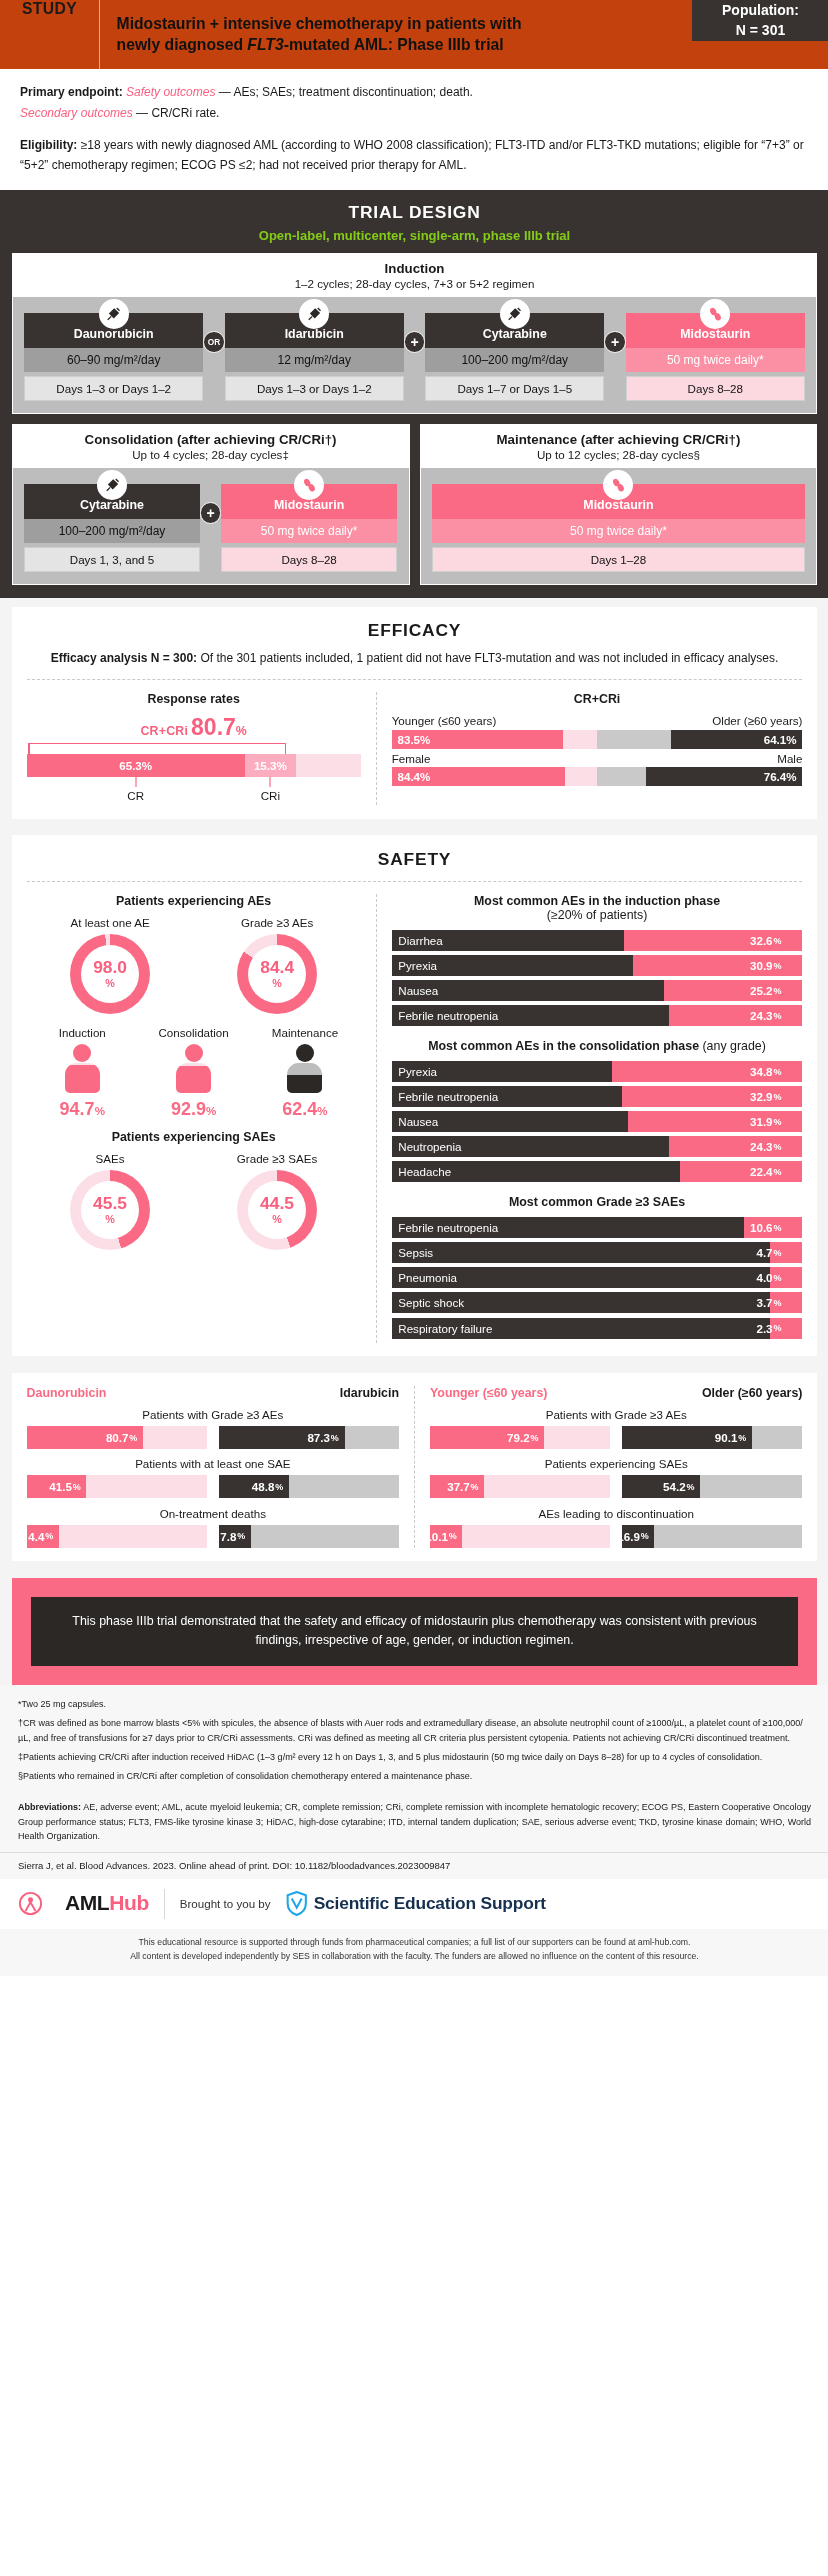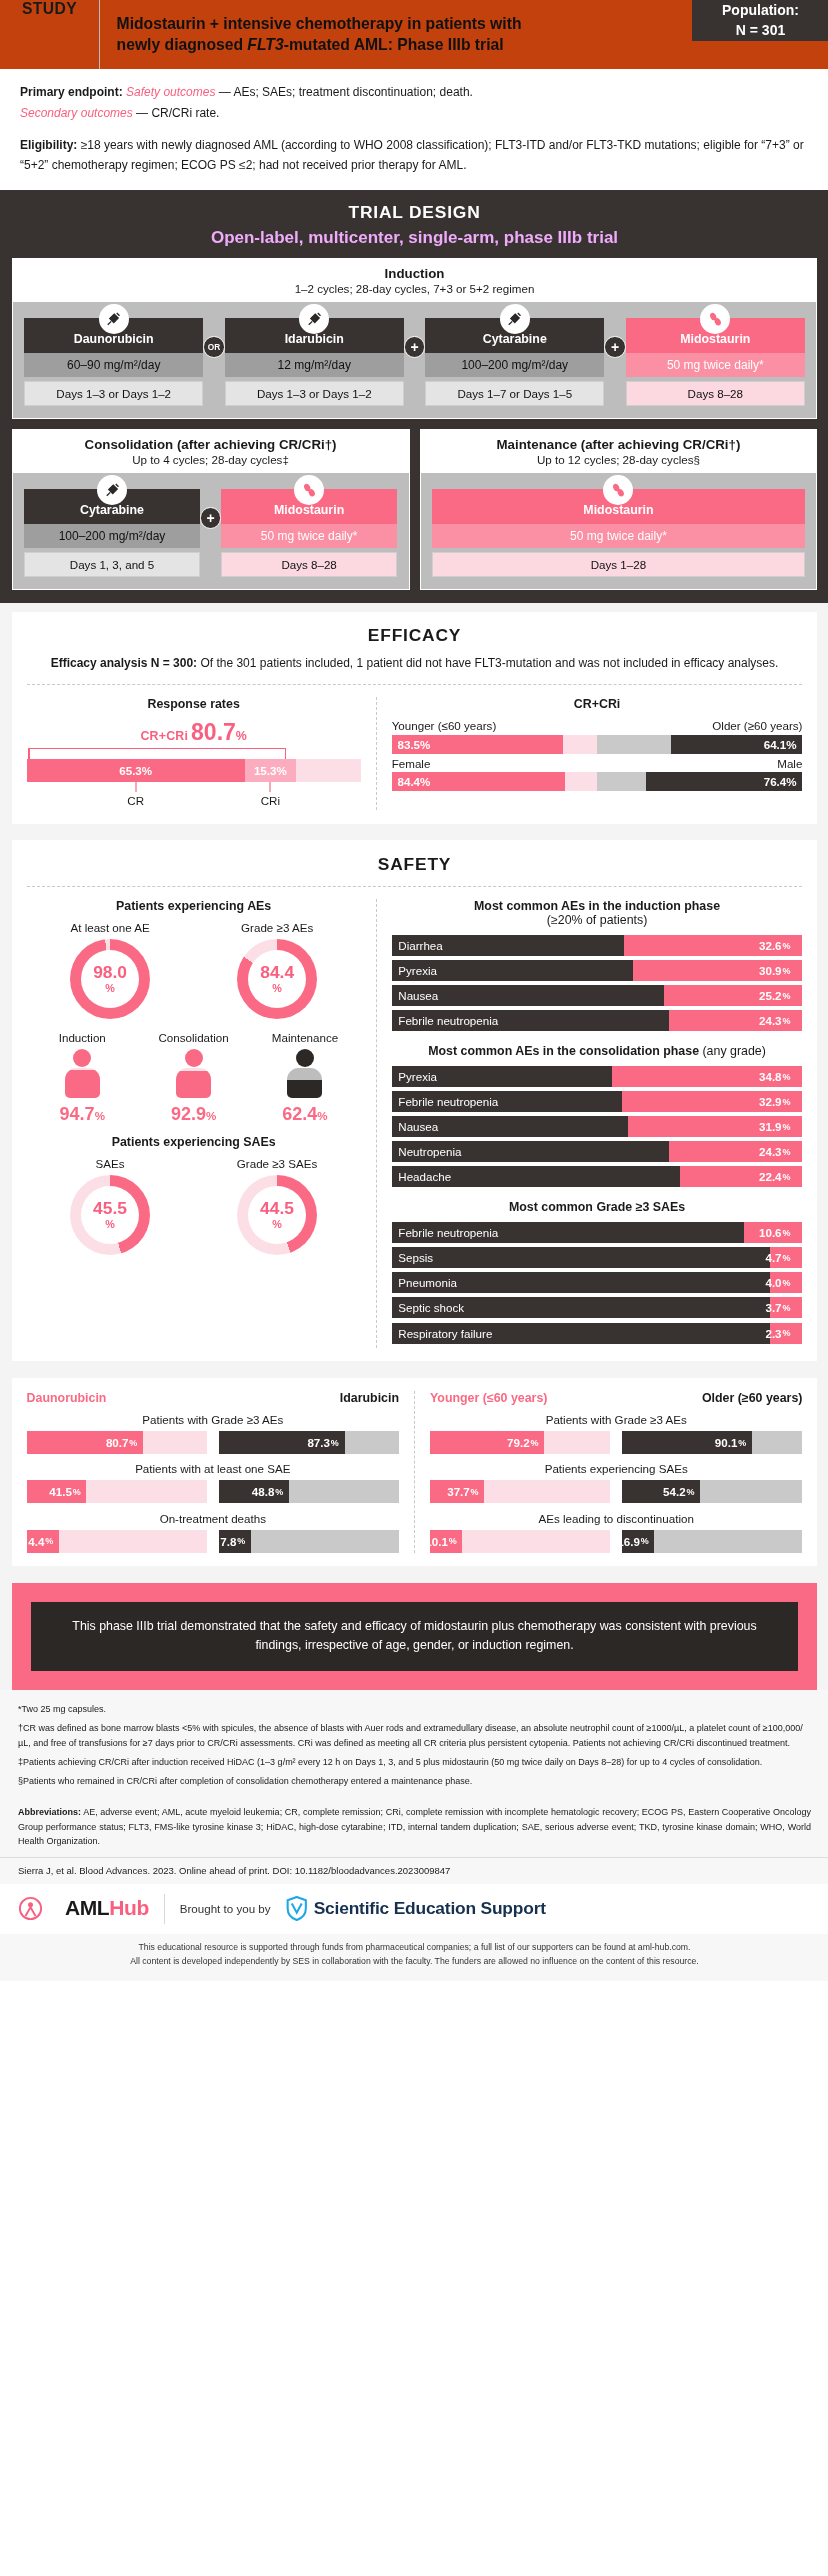--- a/index.html
+++ b/index.html
@@ -28,21 +28,21 @@
 
   
   .endpoints { background: #fff; padding: 13.3px 20px 6.6px 20px; font-size: 12px; line-height: 1.7; }
   .endpoints b { font-weight: bold; }
   .pink-ital { color: #f9607f; font-style: italic; }
   .eligibility { background: #fff; padding: 5px 12px 15px 20px; font-size: 12px; line-height: 1.7; }
 
   
   .trial-design { background: #383331; padding: 11.6px 11.6px 13.3px 11.6px; }
   .td-title { color: #fff; text-align: center; font-size: 17.4px; font-weight: bold; letter-spacing: 0.8px; }
-  .td-sub { color: #f0abfc; text-align: center; font-size: 17px; font-weight: bold; margin-top: 5px; margin-bottom: 10px; }
+  .td-sub { color: #84cc16; text-align: center; font-size: 13px; font-weight: bold; margin-top: 5px; margin-bottom: 10px; }
 
   .phase-card { background: #fff; border: 1.7px solid #fff; }
   .phase-head { background: #fff; text-align: center; padding: 6.6px 3.3px 6.6px 3.3px; }
   .phase-head h3 { font-size: 13.3px; font-weight: bold; }
   .phase-head p { font-size: 11.6px; margin-top: 1.7px; }
   .phase-body { background: #bdbdbd; padding: 16.6px 11.6px 11.6px 11.6px; display: flex; align-items: flex-start; justify-content: center; gap: 0; }
 
   .drug { width: 100%; position: relative; }
   .drug-name { background: #383331; color: #fff; text-align: center; font-weight: bold; font-size: 12.4px; padding: 13.3px 3.3px 7.5px 3.3px; }
   .drug-name.pink { background: #fb6a84; }
@@ -131,21 +131,21 @@
   .person { width: 43px; height: 50px; margin: 0 auto; position: relative; }
   .person .head { width: 18px; height: 18px; border-radius: 50%; margin: 0 auto; }
   .person .body { width: 35px; height: 30px; margin: 1.7px auto 0; border-radius: 11.6px 11.6px 5px 5px; position: relative; overflow: hidden; }
   .person .fillpart { position: absolute; left: 0; right: 0; bottom: 0; }
   .person-val { font-size: 18px; font-weight: bold; color: #f9607f; margin-top: 5px; }
   .person-val .sm { font-size: 11.6px; }
 
   
   .ae-row { display: flex; height: 21px; margin-bottom: 4.1px; width: 100%; }
   .ae-name { background: #383331; color: #fff; font-size: 11.6px; display: flex; align-items: center; padding-left: 6.6px; }
-  .ae-val { background: #fb6a84; color: #fff; font-weight: bold; font-size: 11.6px; display: flex; align-items: center; justify-content: flex-end; padding-right: 12px; }
+  .ae-val { background: #fb6a84; color: #fff; font-weight: bold; font-size: 11.6px; display: flex; align-items: center; justify-content: flex-end; padding-right: 21px; }
   .ae-val .pct { font-size: 9px; margin-left: 0.8px; }
 
   
   .cmp-head { display: flex; justify-content: space-between; font-weight: bold; font-size: 12.4px; margin-bottom: 6.6px; }
   .cmp-head .pinkname { color: #fb6a84; }
   .cmp-sub { text-align: center; font-size: 11.6px; margin: 8.3px 0 5px; }
   .cmp-bars { display: flex; gap: 11.6px; }
   .cmp-bars > div { flex: 1; display: flex; height: 23px; }
   .cmp-bars .fillp { background: #fb6a84; color: #fff; font-weight: bold; font-size: 11.6px; display: flex; align-items: center; justify-content: flex-end; padding-right: 5.8px; }
   .cmp-bars .restp { background: #fcdfe6; }

